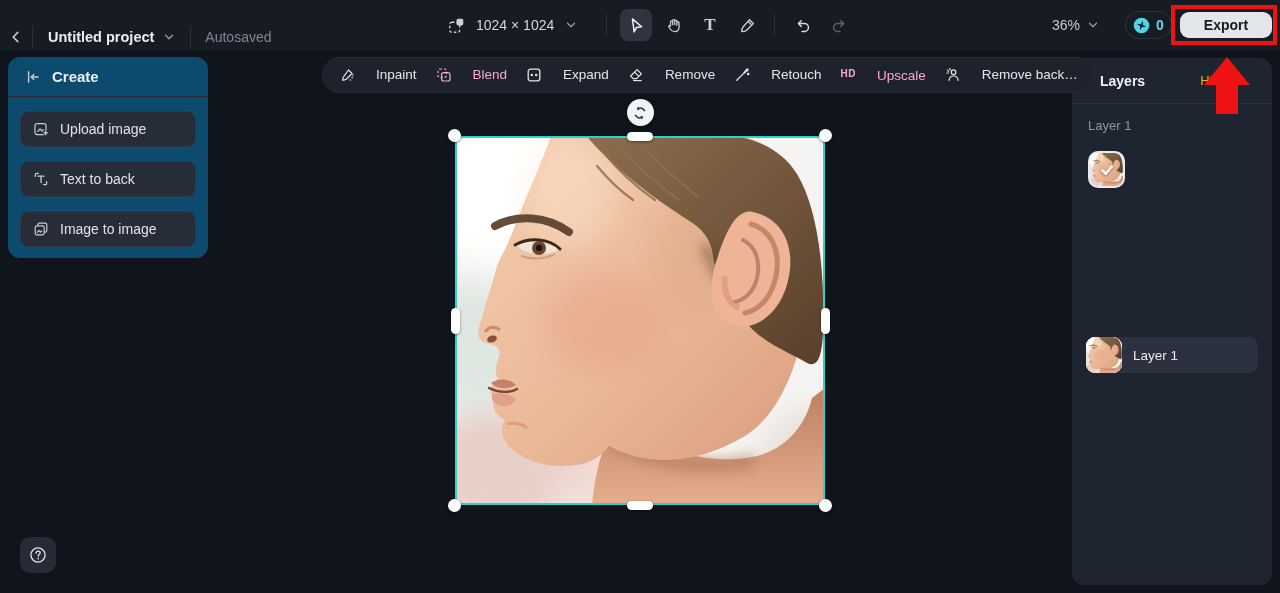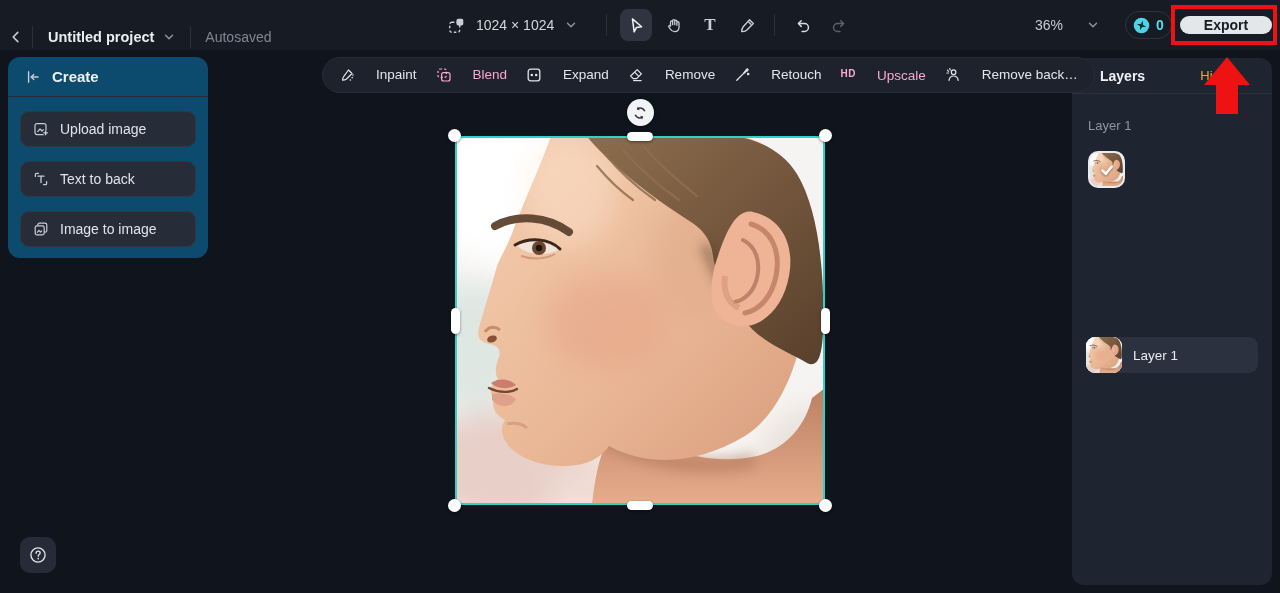--- a/index.html
+++ b/index.html
@@ -21,25 +21,25 @@
   .autosaved { margin-left:14px; color:#7e8794; font-size:14px; }
   .tb-size { position:absolute; left:448px; top:0; height:50px; display:flex; align-items:center; gap:11px; cursor:pointer; }
   .size-text { color:#d3d8df; font-size:14px; }
   .tb-tools { position:absolute; left:600px; top:0; height:50px; display:flex; align-items:center; gap:5px; }
   .tool-btn { width:32px; height:32px; border-radius:8px; display:grid; place-items:center; color:#c9cfd8; cursor:pointer; }
   .tool-btn.selected { background:#2e3541; color:#eef1f5; }
   .tool-btn.disabled { color:#59616e; cursor:default; }
   .tool-T { font-family:"Liberation Serif","DejaVu Serif",serif; font-size:17px; font-weight:700; }
   .tb-tools .tb-divider { margin:0 6px; }
   .tb-right { position:absolute; right:0; top:0; height:50px; display:flex; align-items:center; }
-  .zoom-group { display:flex; align-items:center; gap:24px; color:#c6ccd5; font-size:14px; cursor:pointer; }
+  .zoom-group { display:flex; align-items:center; gap:7px; color:#c6ccd5; font-size:14px; cursor:pointer; }
   .credits-pill { margin-left:26px; width:47px; height:28px; border:1px solid #2e3542; border-radius:14px;
     display:flex; align-items:center; justify-content:center; gap:6px; cursor:pointer; }
   .credits-count { color:#5ed8ea; font-size:14px; font-weight:700; }
-  .export-btn { margin:16px 8px; width:92px; height:18px; border-radius:9px; background:#e3e7ea; color:#171b23;
+  .export-btn { margin:16px 8px; width:92px; height:26px; border-radius:9px; background:#e3e7ea; color:#171b23;
     font-size:14px; font-weight:700; display:flex; align-items:center; justify-content:center; cursor:pointer; }
 
   
   .action-bar { position:absolute; left:322px; top:57px; height:36px; background:#1d222c;
     border:1px solid #272d38; border-radius:18px; display:flex; align-items:center; padding:0 16px; gap:19px; z-index:5; }
   .ab-item { display:flex; align-items:flex-start; gap:21px; font-size:13.5px; color:#e2e6ec; cursor:pointer; white-space:nowrap; }
   .ab-item.disabled { color:#f9a8d4; cursor:default; }
   .hd-glyph { font-size:10px; font-weight:700; letter-spacing:.5px; }
 
   
@@ -62,21 +62,21 @@
     box-shadow:0 1px 3px rgba(0,0,0,.45); }
   .h-edge { position:absolute; background:#fff; border-radius:5px; box-shadow:0 1px 3px rgba(0,0,0,.45); }
   .h-edge.horiz { width:26px; height:9px; left:50%; margin-left:-13px; }
   .h-edge.vert { width:9px; height:26px; top:50%; margin-top:-13px; }
   .rotate-btn { position:absolute; left:50%; margin-left:-13.5px; top:-37px; width:27px; height:27px;
     border-radius:50%; background:#f2f3f5; box-shadow:0 1px 4px rgba(0,0,0,.45);
     display:grid; place-items:center; cursor:pointer; }
 
   
   .layers-panel { position:absolute; left:1072px; top:58px; width:200px; height:527px; background:#1e2430; border-radius:12px; }
-  .layers-header { height:36px; display:flex; align-items:center; justify-content:space-between;
+  .layers-header { height:46px; display:flex; align-items:center; justify-content:space-between;
     padding:0 28px; border-bottom:1px solid #293040; }
   .layers-title { color:#eef1f6; font-size:14px; font-weight:700; }
   .hide-ctrl { display:flex; align-items:center; gap:6px; color:#eab308; font-size:13px; cursor:pointer;justify-content:flex-end; }
   .group-label { position:absolute; left:16px; top:60px; color:#8e96a2; font-size:13px; }
   .sel-thumb { position:absolute; left:16px; top:93px; width:37px; height:37px; border-radius:10px;
     border:2px solid #e9ebee; overflow:hidden; background:#ccc; cursor:pointer; }
   .sel-thumb svg.face { width:100%; height:100%; }
   .thumb-check { position:absolute; inset:0; display:grid; place-items:center; }
   .layer-row { position:absolute; left:14px; top:279px; width:172px; height:36px; background:#2b313e;
     border-radius:9px; display:flex; align-items:center; cursor:pointer; }

